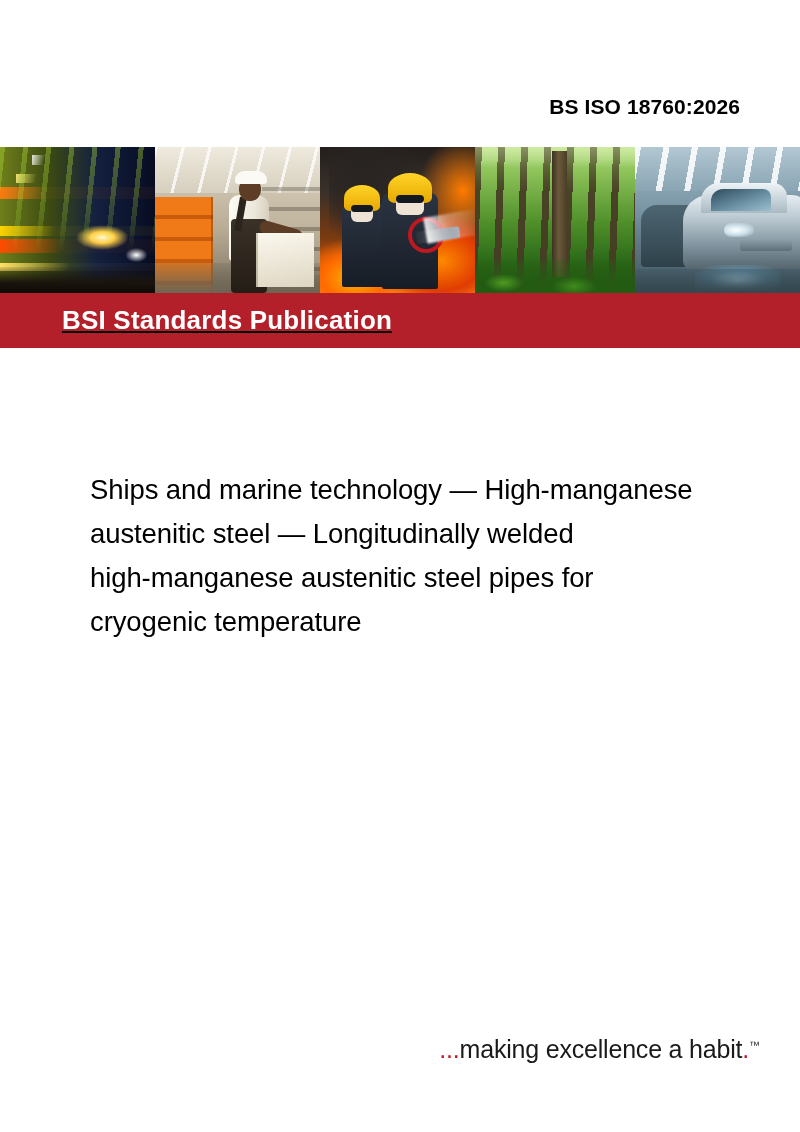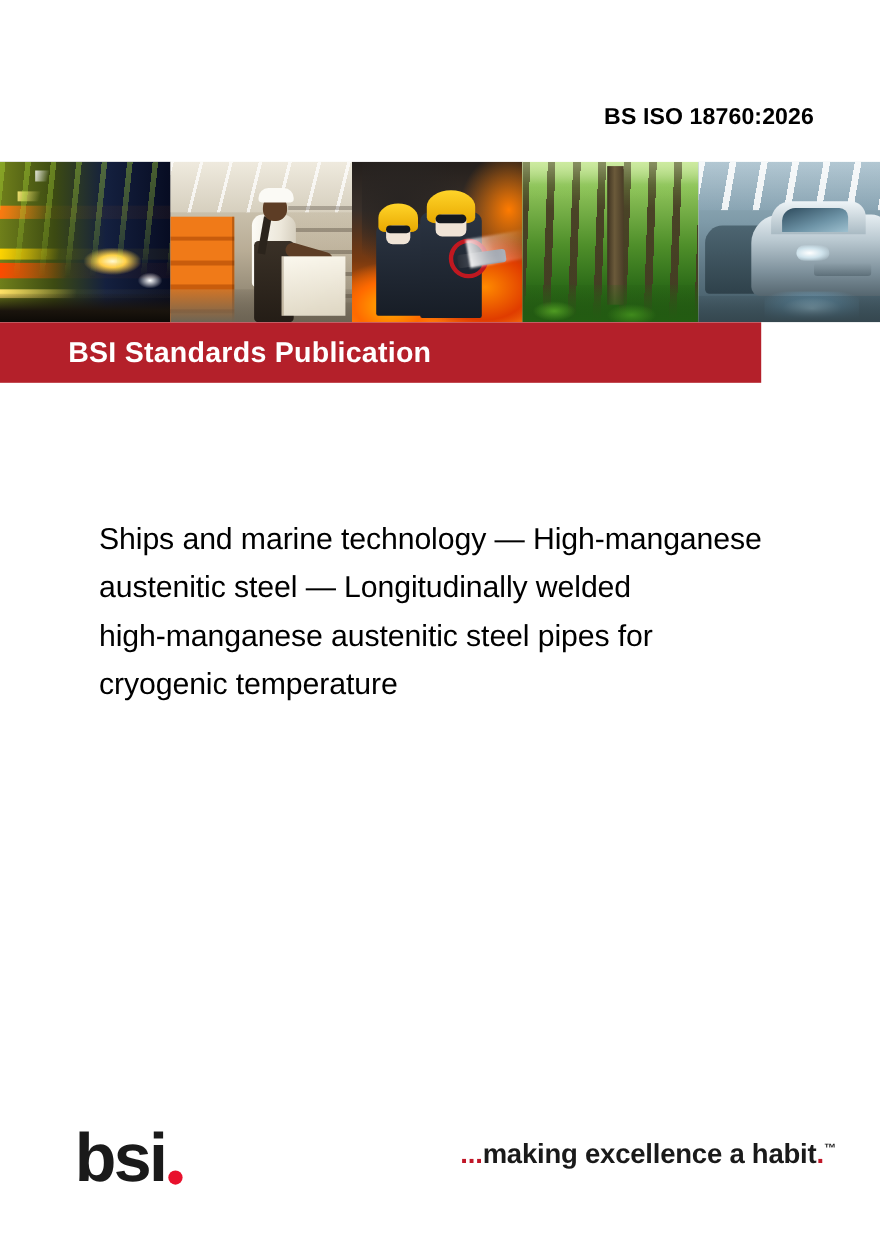--- a/index.html
+++ b/index.html
@@ -295,25 +295,26 @@
   .panel-auto .floor {
     position: absolute; left: 0; right: 0; bottom: 0; height: 24px;
     background: linear-gradient(180deg, rgba(60,80,90,0.35) 0%, #35474f 100%);
   }
 
   
   .red-banner {
     position: absolute;
     top: 293px;
     left: 0;
-    width: 692px;
+    width: 800px;
     height: 55px;
     background: #b4202a;
     display: flex;
     align-items: center;
+    text-decoration: underline;
   }
   .red-banner-text {
     margin-left: 62px;
     color: #ffffff;
     font-size: 26px;
     font-weight: 600;
     letter-spacing: 0.2px;
     white-space: nowrap;
   }
 
@@ -365,21 +366,21 @@
     margin-left: 3px;
     margin-bottom: 3px;
   }
 
   .tagline {
     position: absolute;
     right: 40px;
     bottom: 20px;
     font-size: 25px;
     color: #1a1a1a;
-    font-weight: 700;
+    font-weight: 400;
     white-space: nowrap;
     letter-spacing: -0.2px;
   }
   .tagline .lead-dots { color: #c01728; }
   .tagline .end-dot   { color: #c01728; }
   .tagline .tm {
     font-size: 11px;
     vertical-align: super;
     letter-spacing: 0;
   }
@@ -451,24 +452,20 @@
 
   <div class="title-block">
     <div class="title-line">Ships and marine technology — High-manganese</div>
     <div class="title-line">austenitic steel — Longitudinally welded</div>
     <div class="title-line">high-manganese austenitic steel pipes for</div>
     <div class="title-line">cryogenic temperature</div>
   </div>
 
   <div class="footer">
 
-    <div class="bsi-logo">
-      <span class="bsi-logo-text">bsi</span>
-      <span class="bsi-logo-dot"></span>
-    </div>
 
     <div class="tagline">
       <span class="lead-dots">...</span><span>making excellence a habit</span><span class="end-dot">.</span><span class="tm">™</span>
     </div>
 
   </div>
 
 </div>
 
 </body></html>

